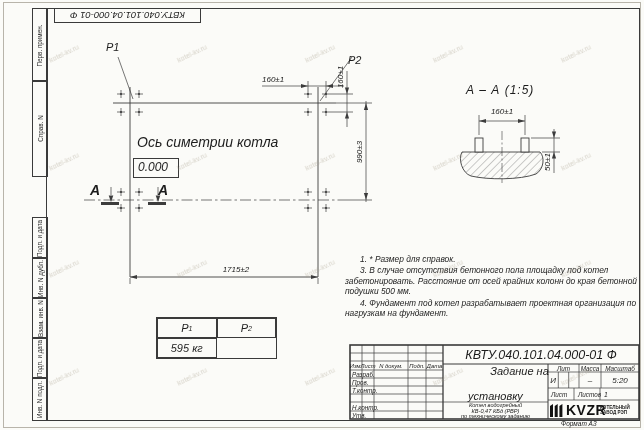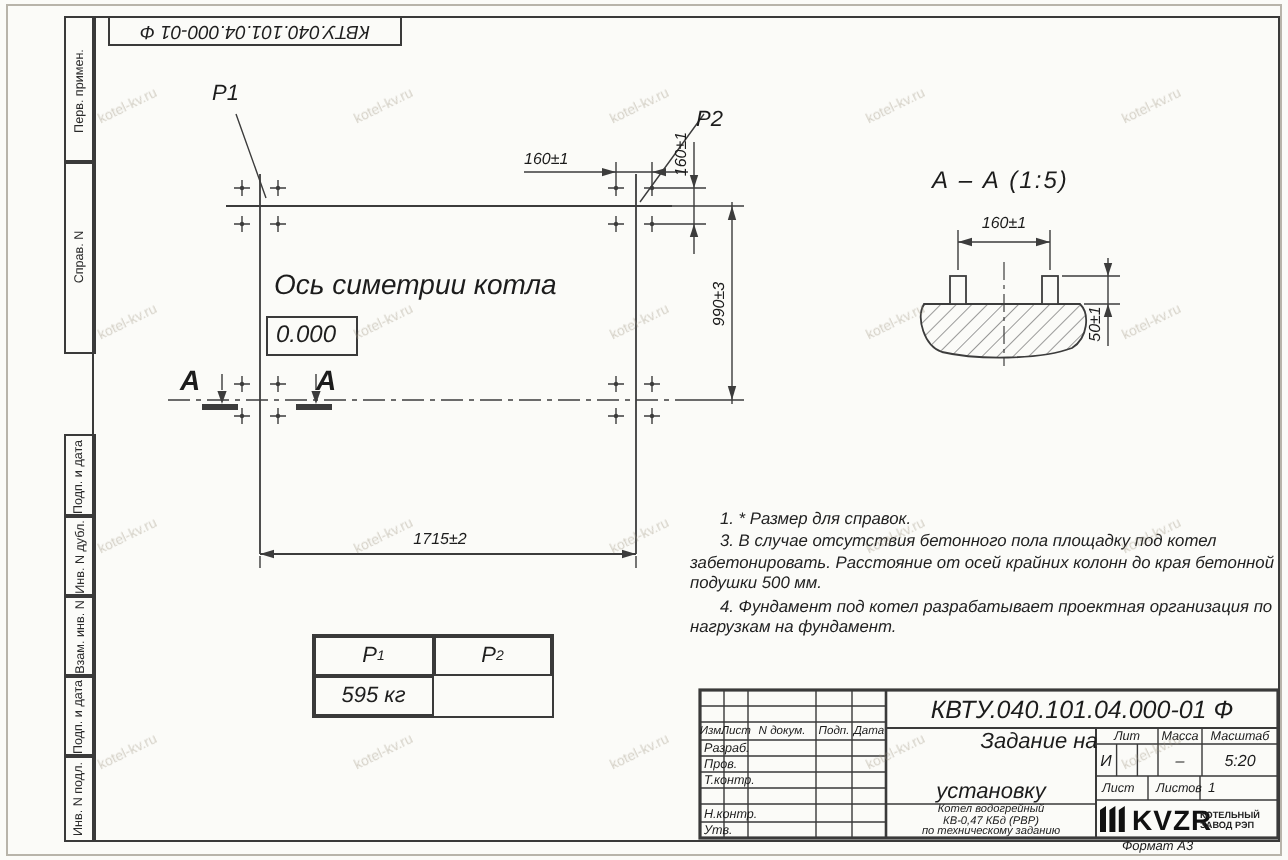--- a/index.html
+++ b/index.html
@@ -185,21 +185,21 @@
     </g>
   </svg>
 
   <span class="t" style="left:106px;top:41px;font-size:11px;">P1</span>
   <span class="t" style="left:348px;top:42px;font-size:11px;margin-top:12px;">P2</span>
   <div class="elev">0.000</div>
   <span class="t" style="left:137px;top:134px;font-size:14px;">Ось симетрии котла</span>
   <span class="t" style="left:262px;top:75px;font-size:8px;">160±1</span>
   <span class="t c rot" style="left:325px;top:71px;width:30px;height:12px;font-size:8px;">160±1</span>
   <span class="t c rot" style="left:344px;top:146px;width:30px;height:12px;font-size:8px;">990±3</span>
-  <span class="t c" style="left:192px;top:265px;width:56px;font-size:8px;text-align:center;">1715±2</span>
+  <span class="t c" style="left:208px;top:265px;width:56px;font-size:8px;text-align:center;">1715±2</span>
   <span class="t" style="left:90px;top:182px;font-size:14px;font-weight:bold;">А</span>
   <span class="t" style="left:158px;top:182px;font-size:14px;font-weight:bold;">А</span>
 
   <span class="t" style="left:466px;top:83px;font-size:12px;letter-spacing:1px;">А – А (1:5)</span>
   <span class="t c" style="left:482px;top:107px;width:40px;font-size:8px;">160±1</span>
   <span class="t c rot" style="left:532px;top:156px;width:30px;height:12px;font-size:8px;">50±1</span>
 
   <div class="notes">
     <p>1. * Размер для справок.</p>
     <p>3. В случае отсутствия бетонного пола площадку под котел забетонировать. Расстояние от осей крайних колонн до края бетонной подушки 500 мм.</p>

